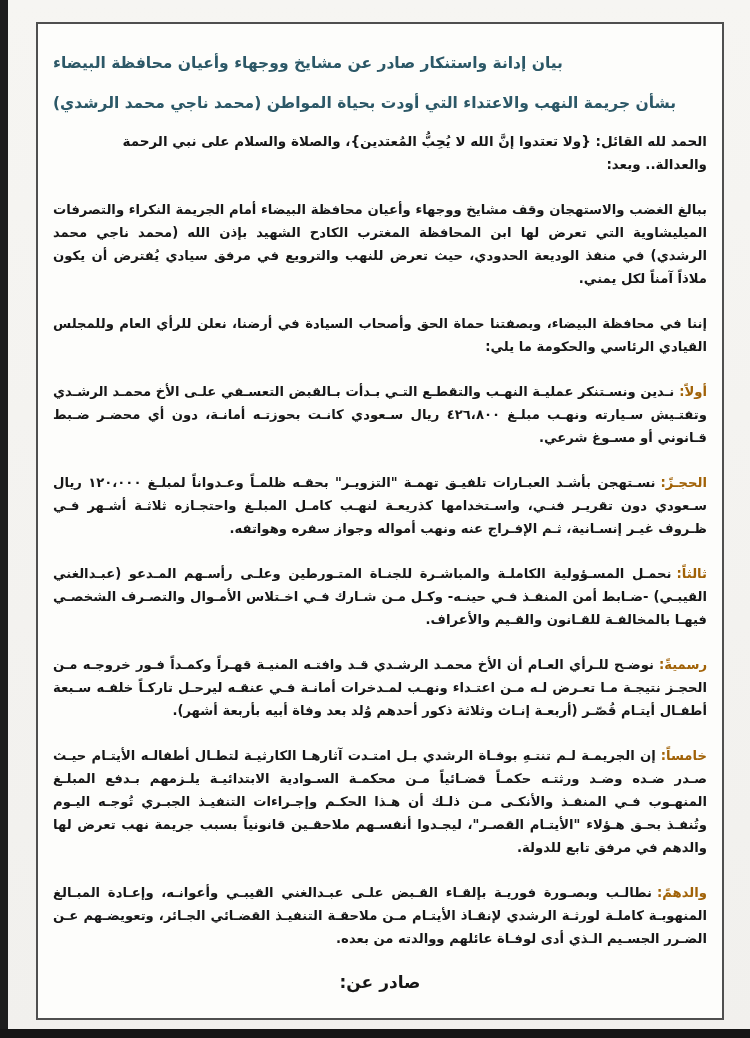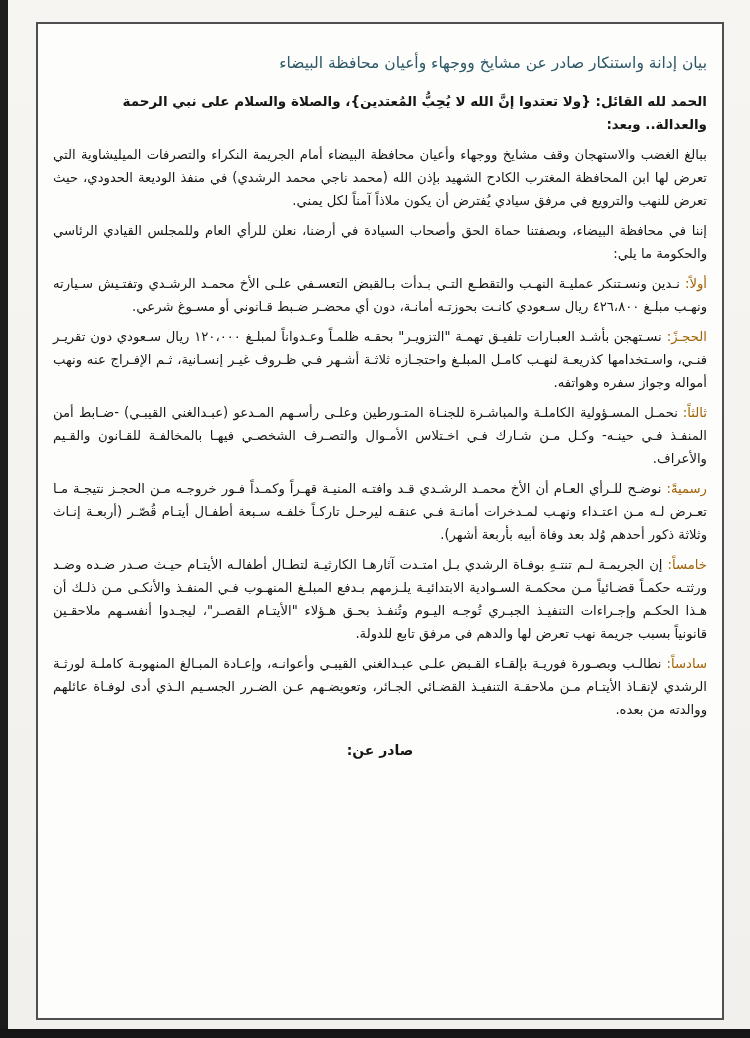--- a/index.html
+++ b/index.html
@@ -37,83 +37,84 @@
     background: #fdfdfb;
     box-sizing: border-box;
     overflow: hidden;
   }
   .content {
     direction: rtl;
     padding: 14px 15px 10px 15px;
     color: #171717;
   }
   .title {
-    text-align: right;
+    text-align: left;
     color: #2c5867;
-    font-weight: normal;
+    font-weight: bold;
     font-size: 15.5px;
     line-height: 26px;
     margin: 12px 0 10px 0;
   }
   .title .t-line { margin-bottom: 14px; }
   .preamble {
     font-weight: bold;
     font-size: 13.5px;
     line-height: 23px;
     margin: 14px 0 6px 17px;
     text-align: right;
   }
   .body-p {
-    font-weight: normal;
+    font-weight: bold;
     font-size: 13.2px;
     line-height: 23px;
-    margin: 7px 0;
+    margin: 22px 0;
     text-align: justify;
   }
   .item-label {
     color: #a16207;
     margin-inline-end: 5px;
   }
   .footer-line {
     font-weight: bold;
-    font-size: 14px;
+    font-size: 17px;
     text-align: center;
     margin: 21px 0 0 0;
   }
 </style>
 </head>
 <body>
 
 <div class="page">
   <div class="edge-left"></div>
   <div class="edge-bottom"></div>
 
   <div class="frame">
     <div class="content">
 
       <div class="title">
         <div class="t-line">بيان إدانة واستنكار صادر عن مشايخ ووجهاء وأعيان محافظة البيضاء</div>
+        <div class="t-line">بشأن جريمة النهب والاعتداء التي أودت بحياة المواطن (محمد ناجي محمد الرشدي)</div>
       </div>
 
       <p class="preamble">الحمد لله القائل: {ولا تعتدوا إنَّ الله لا يُحِبُّ المُعتدين}، والصلاة والسلام على نبي الرحمة والعدالة.. وبعد:</p>
 
       <p class="body-p">ببالغ الغضب والاستهجان وقف مشايخ ووجهاء وأعيان محافظة البيضاء أمام الجريمة النكراء والتصرفات الميليشاوية التي تعرض لها ابن المحافظة المغترب الكادح الشهيد بإذن الله (محمد ناجي محمد الرشدي) في منفذ الوديعة الحدودي، حيث تعرض للنهب والترويع في مرفق سيادي يُفترض أن يكون ملاذاً آمناً لكل يمني.</p>
 
       <p class="body-p">إننا في محافظة البيضاء، وبصفتنا حماة الحق وأصحاب السيادة في أرضنا، نعلن للرأي العام وللمجلس القيادي الرئاسي والحكومة ما يلي:</p>
 
       <p class="body-p"><span class="item-label">أولاً:</span><span>نـدين ونسـتنكر عمليـة النهـب والتقطـع التـي بـدأت بـالقبض التعسـفي علـى الأخ محمـد الرشـدي وتفتـيش سـيارته ونهـب مبلـغ ٤٢٦،٨٠٠ ريال سـعودي كانـت بحوزتـه أمانـة، دون أي محضـر ضـبط قـانوني أو مسـوغ شرعي.</span></p>
 
       <p class="body-p"><span class="item-label">الحجـزً:</span><span>نسـتهجن بأشـد العبـارات تلفيـق تهمـة "التزويـر" بحقـه ظلمـاً وعـدواناً لمبلـغ ١٢٠،٠٠٠ ريال سـعودي دون تقريـر فنـي، واسـتخدامها كذريعـة لنهـب كامـل المبلـغ واحتجـازه ثلاثـة أشـهر فـي ظـروف غيـر إنسـانية، ثـم الإفـراج عنه ونهب أمواله وجواز سفره وهواتفه.</span></p>
 
       <p class="body-p"><span class="item-label">ثالثاً:</span><span>نحمـل المسـؤولية الكاملـة والمباشـرة للجنـاة المتـورطين وعلـى رأسـهم المـدعو (عبـدالغني القيبـي) -ضـابط أمن المنفـذ فـي حينـه- وكـل مـن شـارك فـي اخـتلاس الأمـوال والتصـرف الشخصـي فيهـا بالمخالفـة للقـانون والقـيم والأعراف.</span></p>
 
       <p class="body-p"><span class="item-label">رسميةً:</span><span>نوضـح للـرأي العـام أن الأخ محمـد الرشـدي قـد وافتـه المنيـة قهـراً وكمـداً فـور خروجـه مـن الحجـز نتيجـة مـا تعـرض لـه مـن اعتـداء ونهـب لمـدخرات أمانـة فـي عنقـه ليرحـل تاركـاً خلفـه سـبعة أطفـال أيتـام قُصّـر (أربعـة إنـاث وثلاثة ذكور أحدهم وُلد بعد وفاة أبيه بأربعة أشهر).</span></p>
 
       <p class="body-p"><span class="item-label">خامساً:</span><span>إن الجريمـة لـم تنتـهِ بوفـاة الرشدي بـل امتـدت آثارهـا الكارثيـة لتطـال أطفالـه الأيتـام حيـث صـدر ضـده وضـد ورثتـه حكمـاً قضـائياً مـن محكمـة السـوادية الابتدائيـة يلـزمهم بـدفع المبلـغ المنهـوب فـي المنفـذ والأنكـى مـن ذلـك أن هـذا الحكـم وإجـراءات التنفيـذ الجبـري تُوجـه اليـوم وتُنفـذ بحـق هـؤلاء "الأيتـام القصـر"، ليجـدوا أنفسـهم ملاحقـين قانونياً بسبب جريمة نهب تعرض لها والدهم في مرفق تابع للدولة.</span></p>
 
-      <p class="body-p"><span class="item-label">سادساً:</span><span>نطالـب وبصـورة فوريـة بإلقـاء القـبض علـى عبـدالغني القيبـي وأعوانـه، وإعـادة المبـالغ المنهوبـة كاملـة لورثـة الرشدي لإنقـاذ الأيتـام مـن ملاحقـة التنفيـذ القضـائي الجـائر، وتعويضـهم عـن الضـرر الجسـيم الـذي أدى لوفـاة عائلهم ووالدته من بعده.</span></p>
+      <p class="body-p"><span class="item-label">والدهمً:</span><span>نطالـب وبصـورة فوريـة بإلقـاء القـبض علـى عبـدالغني القيبـي وأعوانـه، وإعـادة المبـالغ المنهوبـة كاملـة لورثـة الرشدي لإنقـاذ الأيتـام مـن ملاحقـة التنفيـذ القضـائي الجـائر، وتعويضـهم عـن الضـرر الجسـيم الـذي أدى لوفـاة عائلهم ووالدته من بعده.</span></p>
 
 
       <p class="footer-line">صادر عن:</p>
 
     </div>
   </div>
 </div>
 
 </body></html>

